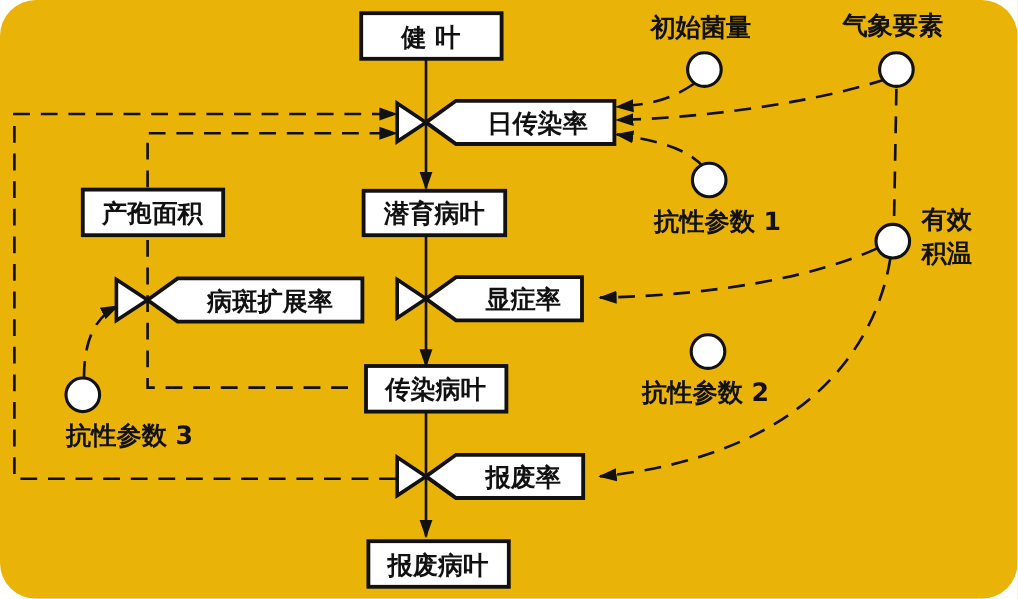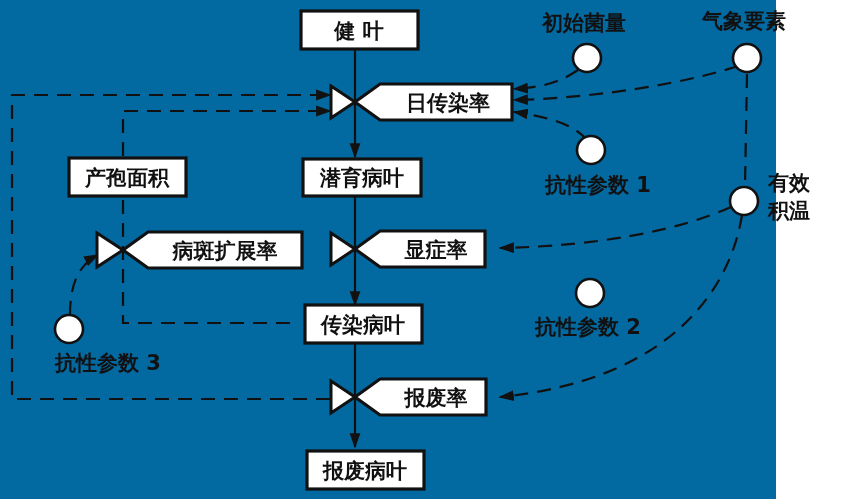--- a/index.html
+++ b/index.html
@@ -1,17 +1,17 @@
 <!DOCTYPE html>
 <html><head>
 <meta charset="utf-8">
 <style>
   html, body { margin: 0; padding: 0; background: #ffffff; }
   body { width: 848px; height: 499px; overflow: hidden; }
-  #stage { position: relative; width: 776px; height: 499px; background: #0369a1; }
+  #stage { position: relative; width: 848px; height: 499px; background: #eab308; border-radius: 30px; }
   svg { position: absolute; left: 0; top: 0; }
   .lbl {
     font-family: "DejaVu Sans", sans-serif;
     font-size: 21px;
     font-weight: bold;
     fill: #111111;
   }
   .box { fill: #ffffff; stroke: #111111; stroke-width: 3.2; }
   .flow { stroke: #111111; stroke-width: 2.2; fill: none; }
   .info { stroke: #111111; stroke-width: 2.2; fill: none; stroke-dasharray: 14 9; }

